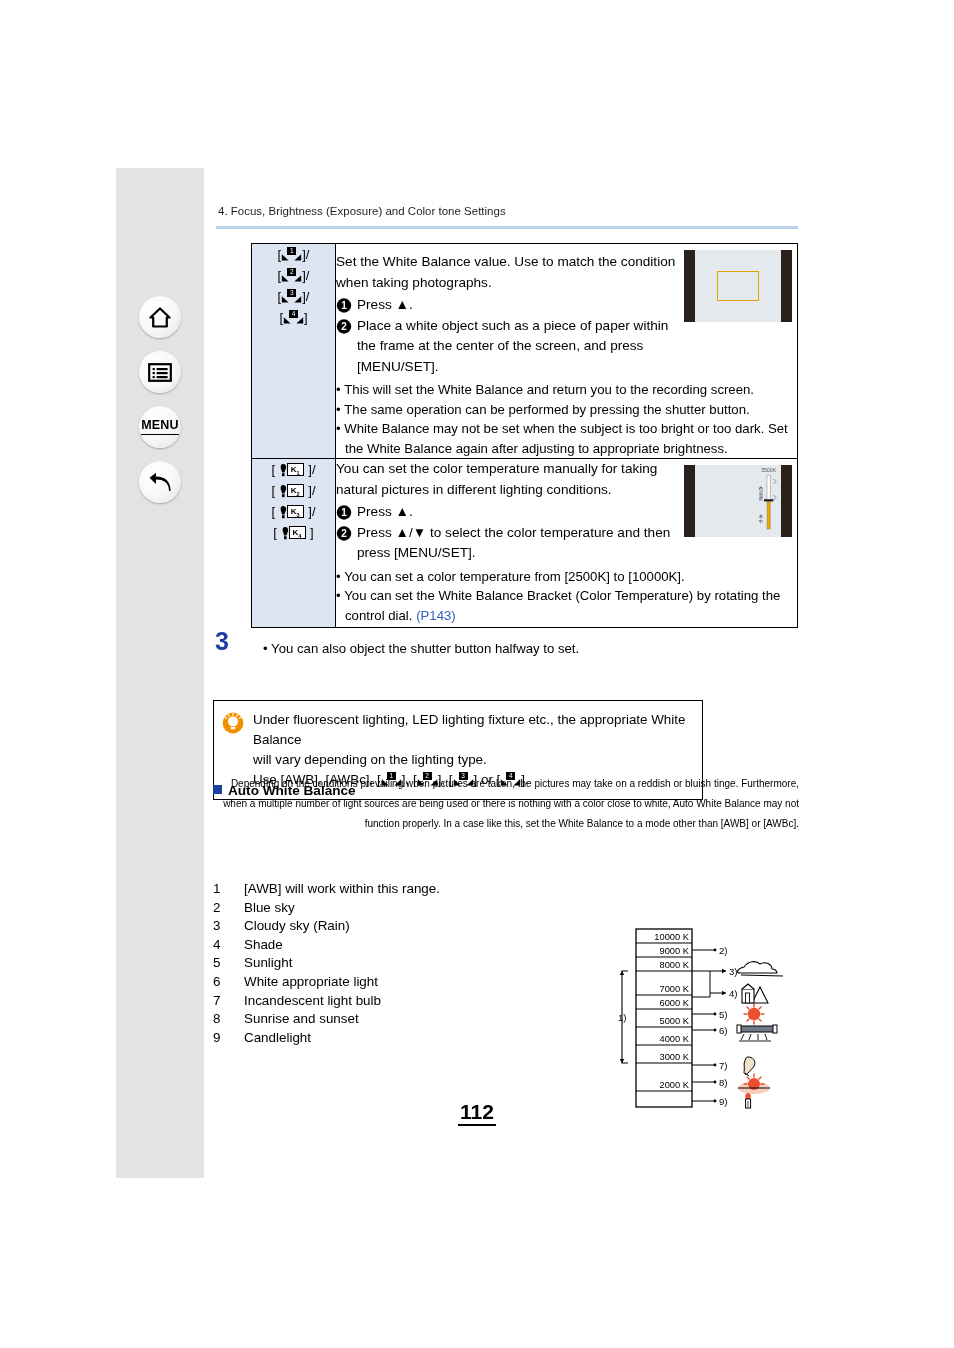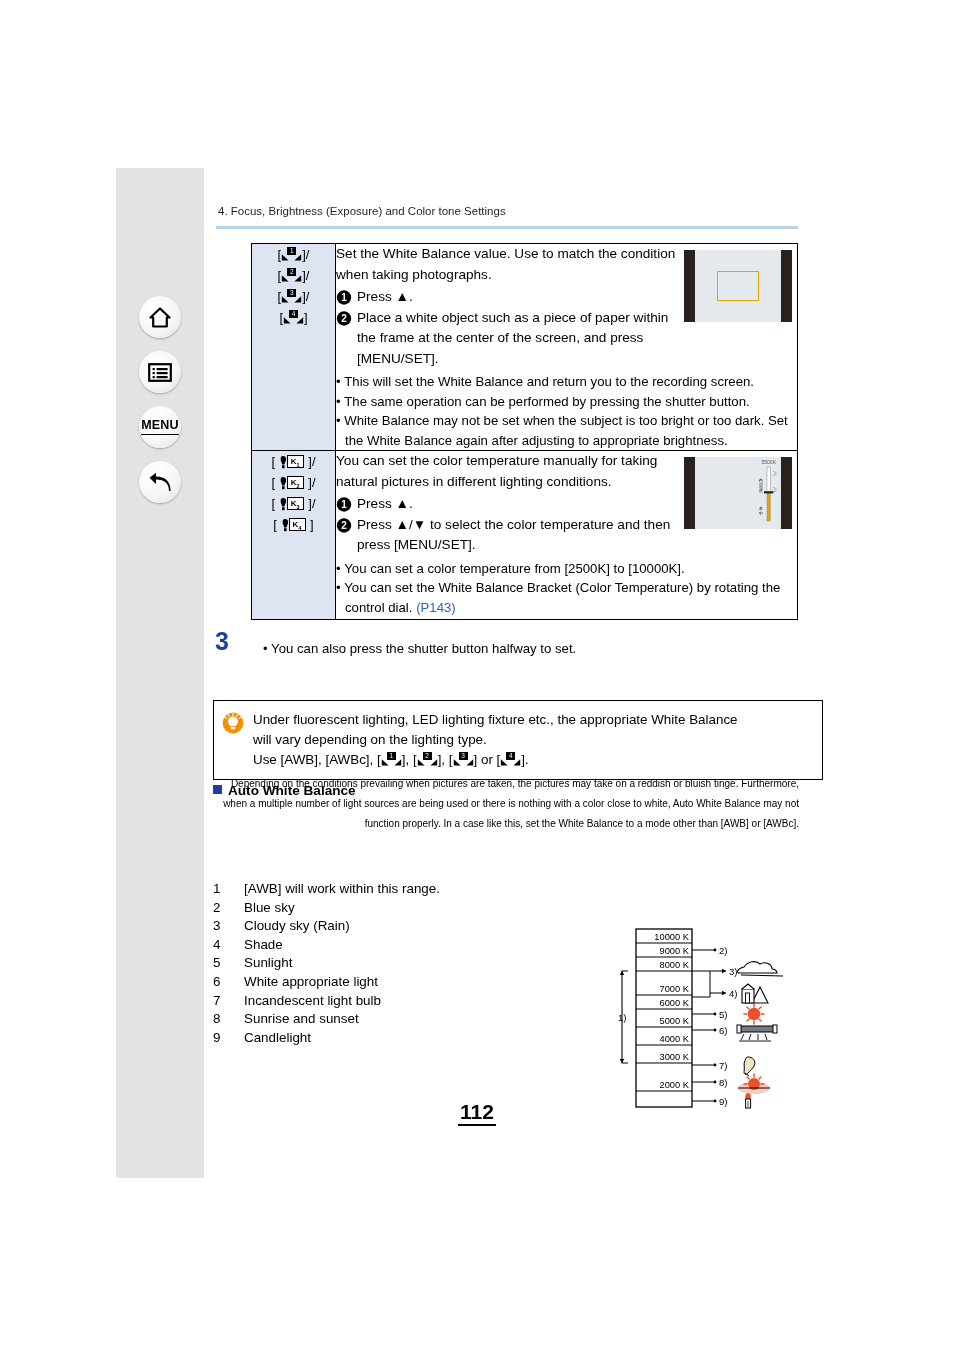--- a/index.html
+++ b/index.html
@@ -253,21 +253,21 @@
     margin-left: 48px;
     margin-top: 10px;
     font-size: 13.2px;
   }
 
   
   #tipbox {
     position: absolute;
     left: 213px;
     top: 700px;
-    width: 610px;
+    width: 490px;
     border: 1.4px solid #000;
     box-sizing: border-box;
     padding: 9px 8px 9px 8px;
     display: flex;
     gap: 9px;
     background: #fff;
   }
   #tipbox .bulb {
     flex: 0 0 auto;
     width: 22px;
@@ -413,21 +413,21 @@
               </svg></span>]</div>
       </td>
 
       <td class="body-col">
         <div class="cam-shot">
           <div class="cam-inner">
             <div class="focus-frame"></div>
           </div>
         </div>
 
-        <div style="width:350px;">
+        <div style="width:350px;margin-top:8px;">
           <p class="t-para">Set the White Balance value. Use to match the condition when taking photographs.</p>
 
           <div class="step-item">
             <span class="step-num">
               <svg width="16" height="15" viewBox="0 0 16 15">
                   <circle cx="8" cy="7.5" r="7.2" fill="#000"></circle>
                   <text x="8" y="11.3" font-family="Liberation Sans, sans-serif" font-size="10" font-weight="bold" fill="#fff" text-anchor="middle">1</text>
                 </svg>
             </span>
             <span class="step-body">Press ▲.</span>
@@ -520,21 +520,21 @@
           <p class="bullet-item">•&nbsp;<span>You can set the White Balance Bracket (Color Temperature) by rotating the control dial.</span> <span class="pageref">(P143)</span></p>
         </div>
       </td>
     </tr>
 
   </tbody>
 </table>
 
 <div id="step3">
   <span class="num">3</span>
-  <div class="sub">• You can also press the shutter button halfway to set.</div>
+  <div class="sub">• You can also object the shutter button halfway to set.</div>
 </div>
 
 <div id="tipbox">
   <span class="bulb">
     <svg width="22" height="22" viewBox="0 0 22 22">
       <circle cx="11" cy="11" r="10.4" fill="#f29100"></circle>
       <path d="M11 4.6 c3.1 0 5 2.3 5 4.9 c0 2.1 -1.5 3.3 -2.1 4.5 l-5.8 0 c-0.6 -1.2 -2.1 -2.4 -2.1 -4.5 c0 -2.6 1.9 -4.9 5 -4.9 z" fill="#fff"></path>
       <rect x="8.8" y="14.7" width="4.4" height="2.6" rx="0.6" fill="#fff"></rect>
       <path d="M11 1.4 L11 3.3 M6.3 2.6 L7.2 4.3 M15.7 2.6 L14.8 4.3 M3.2 5.3 L4.7 6.4 M18.8 5.3 L17.3 6.4" stroke="#fff" stroke-width="1.1" stroke-linecap="round"></path>
     </svg>

